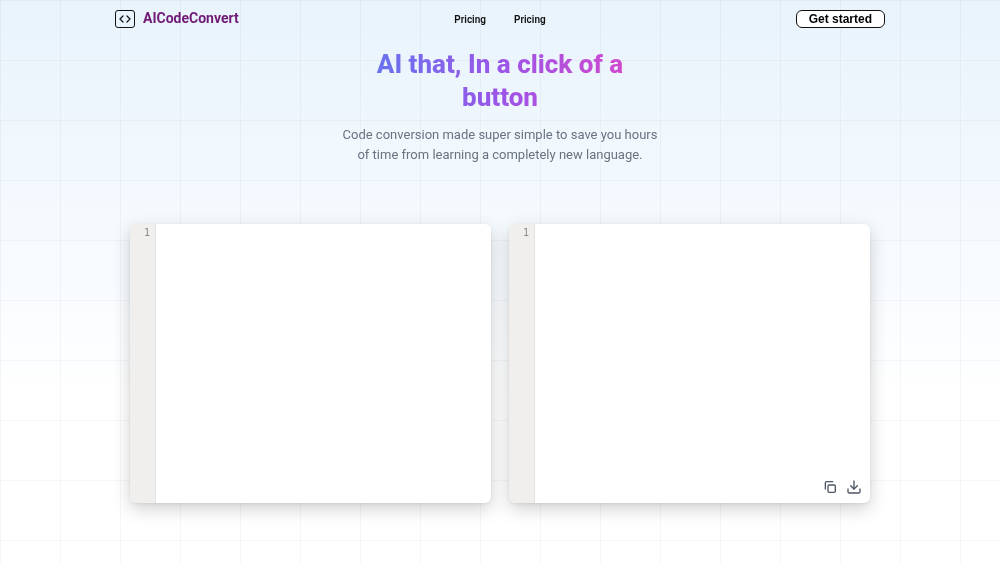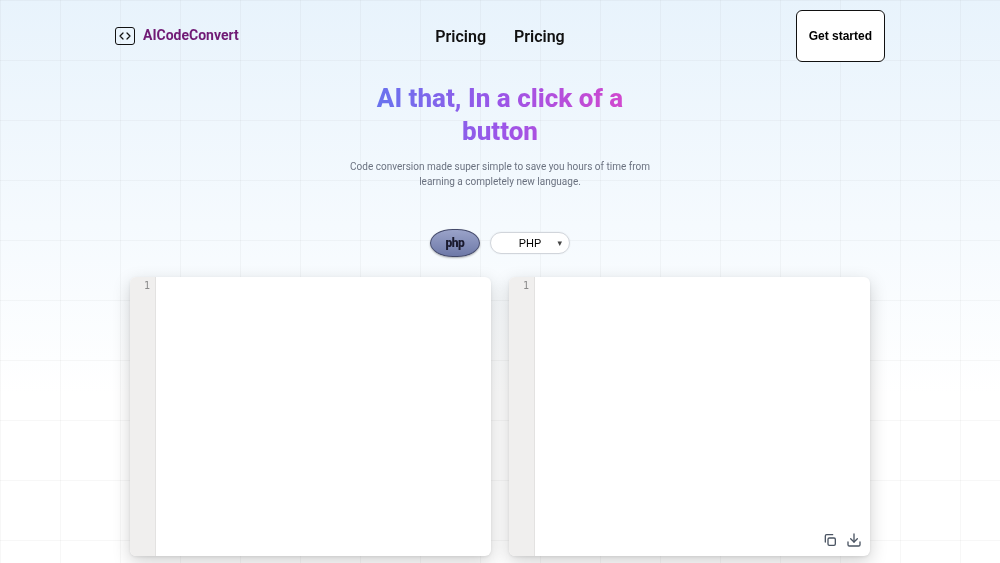--- a/index.html
+++ b/index.html
@@ -24,35 +24,35 @@
 .header {
   display: flex;
   align-items: center;
   padding: 10px 115px;
   position: relative;
   z-index: 2;
 }
 .logo-group { display: flex; align-items: flex-start; gap: 8px; font-weight: 700; font-size: 14px; color: #701a75; }
 .logo-box { border: 1.5px solid #111; border-radius: 3px; padding: 2px 3px; display: inline-flex; }
 .nav { position: absolute; left: 50%; transform: translateX(-50%); display: flex; gap: 28px; }
-.nav a { font-size: 16px; font-weight: 600; color: #111; text-decoration: none; }
-.cta { margin-left: auto; border: 1.5px solid #111; background: #fff; border-radius: 6px; padding: 18px 12px; font-size: 12px; font-weight: 600; cursor: pointer; }
+.nav a { font-size: 10px; font-weight: 600; color: #111; text-decoration: none; }
+.cta { margin-left: auto; border: 1.5px solid #111; background: #fff; border-radius: 6px; padding: 1px 12px; font-size: 12px; font-weight: 600; cursor: pointer; }
 .hero { text-align: center; margin-top: 10px; position: relative; z-index: 2; }
 .hero h1 {
   font-size: 26px;
   font-weight: 800;
   line-height: 1.25;
   background: linear-gradient(90deg, #5a7cf0 0%, #9b55e8 50%, #e145c7 100%);
   -webkit-background-clip: text;
   background-clip: text;
   color: transparent;
   max-width: 320px;
   margin: 0 auto 12px;
 }
-.hero p { font-size: 10px; color: #6b7280; max-width: 330px; margin: 8px auto; line-height: 1.5; }
+.hero p { font-size: 13px; color: #6b7280; max-width: 330px; margin: 8px auto; line-height: 1.5; }
 .lang-row {
   display: flex;
   justify-content: center;
   gap: 220px;
   margin-top: 40px;
   position: relative;
   z-index: 2;
 }
 .lang-group { display: flex; align-items: center; gap: 10px; }
 .lang-select {
@@ -153,28 +153,20 @@
   </div>
   <button class="cta">Get started</button>
 </div>
 
 <div class="hero">
   <h1>AI that, In a click of a button</h1>
   <p>Code conversion made super simple to save you hours of time from learning a completely new language.</p>
 </div>
 
 <div class="lang-row">
-  <div class="lang-group">
-    <span class="php-badge">php</span>
-    <span class="select-wrap">
-      <select class="lang-select">
-        <option>PHP</option>
-      </select>
-    </span>
-  </div>
 </div>
 
 <div class="editors">
   <div class="editor">
     <div class="gutter">
       <div>1</div>
     </div>
     <div class="code-area"></div>
   </div>
   <div class="editor">

